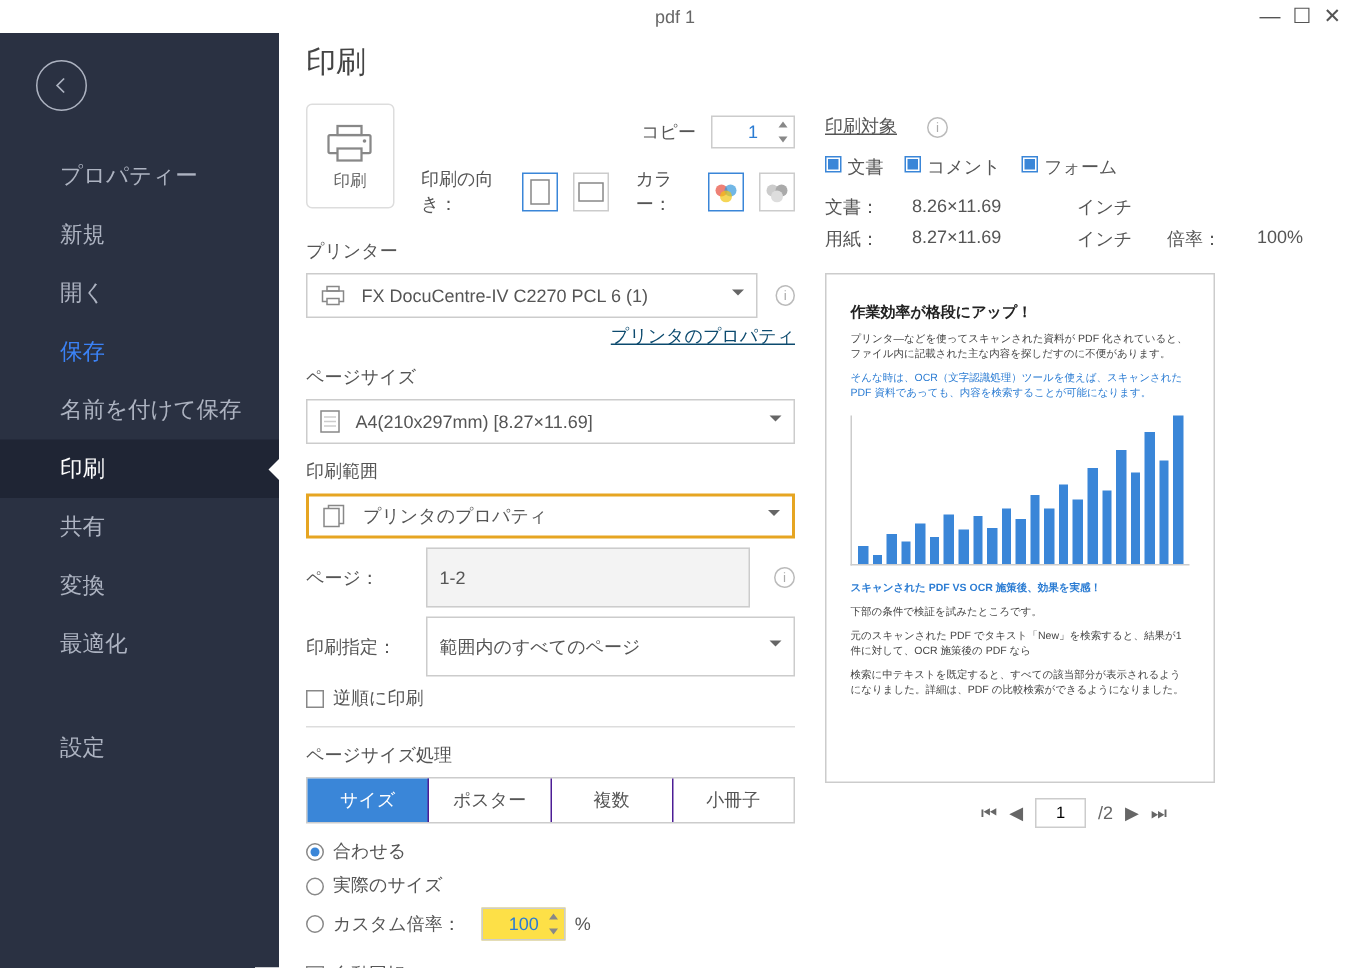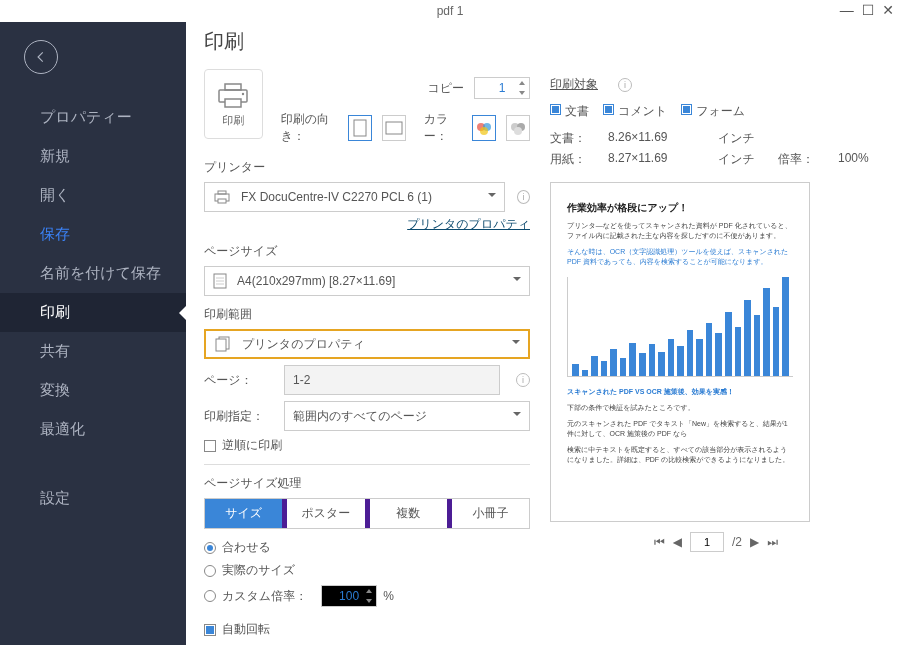--- a/index.html
+++ b/index.html
@@ -32,31 +32,31 @@
 .iconbtn.sel { border-color: #3a86d8; }
 .section-label { font-size: 12px; color: #555; margin: 10px 0 6px 0; }
 .dropdown { width: 100%; height: 30px; border: 1px solid #ccc; display: flex; align-items: center; padding: 0 8px; gap: 10px; background: #fff; cursor: pointer; position: relative; text-align: center; }
 .dropdown .arrow { position: absolute; right: 8px; top: 50%; transform: translateY(-50%); border: 4px solid transparent; border-top-color: #666; }
 .dropdown.highlight { border: 2px solid #e6a522; }
 .info-icon { width: 14px; height: 14px; border: 1px solid #bbb; border-radius: 50%; display: inline-flex; align-items: center; justify-content: center; font-size: 9px; color: #aaa; margin-left: 6px; }
 .link { color: #0c4a6e; text-decoration: underline; font-size: 12px; text-align: right; display: block; margin-top: 4px; }
 .row-with-info { display: flex; align-items: center; gap: 6px; }
 .form-row { display: flex; align-items: center; gap: 10px; margin: 6px 0; }
 .form-row label { width: 70px; font-size: 12px; }
-.form-row .field { flex: 1; height: 30px; border: 1px solid #ccc; background: #f3f3f3; padding: 0 8px; display: flex; align-items: center; font-size: 12px; position: relative; }
+.form-row .field { flex: 1; height: 40px; border: 1px solid #ccc; background: #f3f3f3; padding: 0 8px; display: flex; align-items: center; font-size: 12px; position: relative; }
 .form-row .field.white { background: #fff; }
 .form-row .field .arrow { position: absolute; right: 8px; top: 50%; transform: translateY(-50%); border: 4px solid transparent; border-top-color: #666; }
 .cb-row { display: flex; align-items: center; gap: 6px; margin: 6px 0; font-size: 12px; }
 .cb { width: 12px; height: 12px; border: 1px solid #888; display: inline-block; position: relative; }
 .cb.checked::after { content: ""; position: absolute; inset: 1px; background: #3a86d8; }
 .radio { width: 12px; height: 12px; border: 1px solid #888; border-radius: 50%; display: inline-block; position: relative; }
 .radio.checked::after { content: ""; position: absolute; inset: 2px; background: #3a86d8; border-radius: 50%; }
 .divider { height: 1px; background: #ddd; margin: 10px 0; }
 .seg { display: flex; border: 1px solid #ccc; width: 100%; }
-.seg div { flex: 1; text-align: center; padding: 6px 0; font-size: 12px; cursor: pointer; border-right: 5px solid #4c1d95; }
+.seg div { flex: 1; text-align: center; padding: 6px 0; font-size: 12px; cursor: pointer; border-right: 1px solid #4c1d95; }
 .seg div:last-child { border-right: none; }
 .seg div.active { background: #3a86d8; color: #fff; }
 .target-row { display: flex; align-items: center; gap: 14px; font-size: 12px; margin-bottom: 10px; }
 .target-row .tl { color: #555; text-decoration: underline; }
 .sq-chk { width: 11px; height: 11px; border: 1.5px solid #3a86d8; display: inline-block; position: relative; margin-right: 4px; }
 .sq-chk.checked::after { content: ""; position: absolute; inset: 1px; background: #3a86d8; }
 .dim-grid { display: grid; grid-template-columns: 48px 100px 50px 50px 44px; gap: 4px 10px; font-size: 12px; color: #555; margin-bottom: 14px; }
 .preview-box { border: 1px solid #ccc; width: 260px; height: 340px; padding: 18px 16px; background: #fff; font-size: 7px; color: #444; display: flex; flex-direction: column; gap: 6px; }
 .preview-box .badge { background: #3a86d8; color: #fff; display: inline-block; padding: 2px 6px; font-size: 8px; }
 .preview-box .ptitle { font-size: 10px; font-weight: bold; color: #222; }
@@ -217,21 +217,21 @@
         <span class="radio checked"></span>
         <span>合わせる</span>
       </div>
       <div class="cb-row">
         <span class="radio"></span>
         <span>実際のサイズ</span>
       </div>
       <div class="cb-row">
         <span class="radio"></span>
         <span>カスタム倍率：</span>
-        <div class="spin" style="margin-left:8px;background:#000000">100</div>
+        <div class="spin" style="margin-left:8px;background:#fde047">100</div>
         <span>%</span>
       </div>
 
       <div class="cb-row" style="margin-top:14px">
         <span class="cb checked"></span>
         <span>自動回転</span>
       </div>
       <div class="cb-row">
         <span class="cb checked"></span>
         <span>中央配置</span>

